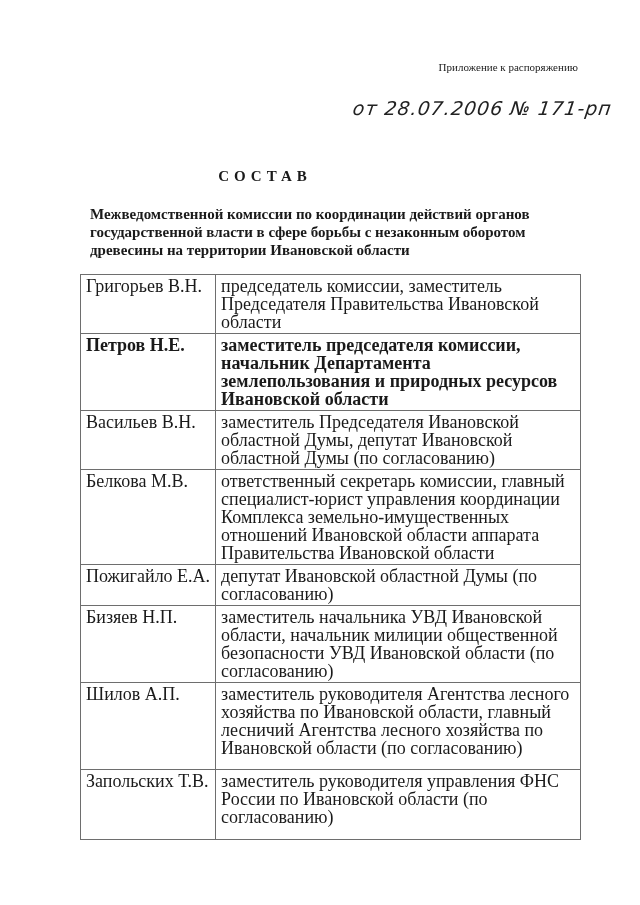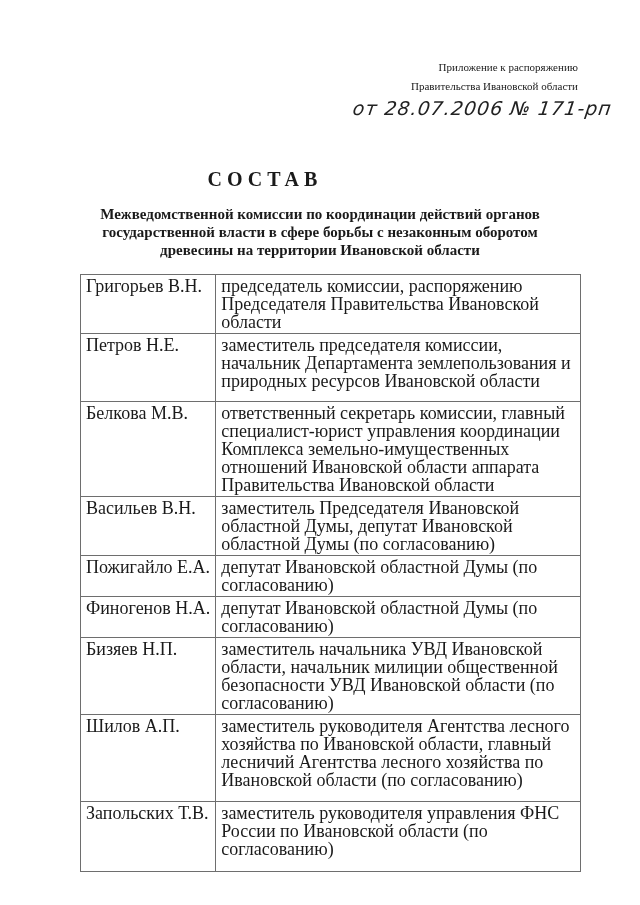--- a/index.html
+++ b/index.html
@@ -5,65 +5,60 @@
   html, body { margin: 0; padding: 0; background: #ffffff; }
   body { width: 640px; height: 905px; position: relative; overflow: hidden;
          font-family: "Liberation Serif", "DejaVu Serif", serif; color: #1a1a1a; }
   .header { position: absolute; right: 62px; top: 58px; text-align: right;
             font-size: 11px; line-height: 19px; }
   .handwritten { position: absolute; left: 353px; top: 97px; font-size: 19px;
                  font-style: italic; font-family: "DejaVu Sans", sans-serif;
                  letter-spacing: 1px; color: #222; transform: skewX(-8deg);
                  font-weight: normal; }
   .title { position: absolute; left: 0; width: 530px; top: 168px; text-align: center;
-           font-size: 20px; font-weight: bold; letter-spacing: 5px; }
-  .subtitle { position: absolute; left: 90px; width: 460px; top: 205px; text-align: center;
+           font-size: 15px; font-weight: bold; letter-spacing: 5px; }
+  .subtitle { position: absolute; left: 90px; width: 460px; top: 205px; 
               font-size: 15px; font-weight: bold; line-height: 18px; }
   table.members { position: absolute; left: 80px; top: 274px; width: 501px;
                   border-collapse: collapse; font-size: 18px; line-height: 18px; }
   table.members td { border: 1.3px solid #6e6e6e; vertical-align: top; padding: 2px 5px; }
   td.name { width: 112px; white-space: nowrap; padding-left: 4px; }
   td.role { padding-left: 5px; }
 </style>
 </head>
 <body>
 
 <div class="header">
   <div>Приложение к распоряжению</div>
-  <div>Правительства Ивановской области</div>
 </div>
 <div class="handwritten">от 28.07.2006 № 171-рп</div>
 
 <div class="title">СОСТАВ</div>
 <div class="subtitle">Межведомственной комиссии по координации действий органов государственной власти в сфере борьбы с незаконным оборотом древесины на территории Ивановской области</div>
 
 <table class="members">
   <tbody id="members-body">
       <tr style="height: 54px;">
         <td class="name">Григорьев В.Н.</td>
-        <td class="role">председатель комиссии, распоряжению Председателя Правительства Ивановской области</td>
+        <td class="role">председатель комиссии, заместитель Председателя Правительства Ивановской области</td>
       </tr>
-      <tr style="height: 68px;">
+      <tr style="height: 68px; font-weight: bold;">
         <td class="name">Петров Н.Е.</td>
         <td class="role">заместитель председателя комиссии, начальник Департамента землепользования и природных ресурсов Ивановской области</td>
+      </tr>
+      <tr style="height: 49px;">
+        <td class="name">Васильев В.Н.</td>
+        <td class="role">заместитель Председателя Ивановской областной Думы, депутат Ивановской областной Думы (по согласованию)</td>
       </tr>
       <tr style="height: 91px;">
         <td class="name">Белкова М.В.</td>
         <td class="role">ответственный секретарь комиссии, главный специалист-юрист управления координации Комплекса земельно-имущественных отношений Ивановской области аппарата Правительства Ивановской области</td>
       </tr>
-      <tr style="height: 49px;">
-        <td class="name">Васильев В.Н.</td>
-        <td class="role">заместитель Председателя Ивановской областной Думы, депутат Ивановской областной Думы (по согласованию)</td>
-      </tr>
       <tr style="height: 33px; margin-top: 16px;">
         <td class="name">Пожигайло Е.А.</td>
-        <td class="role">депутат Ивановской областной Думы (по согласованию)</td>
-      </tr>
-      <tr style="height: 35px;">
-        <td class="name">Финогенов Н.А.</td>
         <td class="role">депутат Ивановской областной Думы (по согласованию)</td>
       </tr>
       <tr style="height: 75px; padding-left: 18px;">
         <td class="name">Бизяев Н.П.</td>
         <td class="role">заместитель начальника УВД Ивановской области, начальник милиции общественной безопасности УВД Ивановской области (по согласованию)</td>
       </tr>
       <tr style="height: 87px; padding-left: 28px;">
         <td class="name">Шилов А.П.</td>
         <td class="role">заместитель руководителя Агентства лесного хозяйства по Ивановской области, главный лесничий Агентства лесного хозяйства по Ивановской области (по согласованию)</td>
       </tr>

